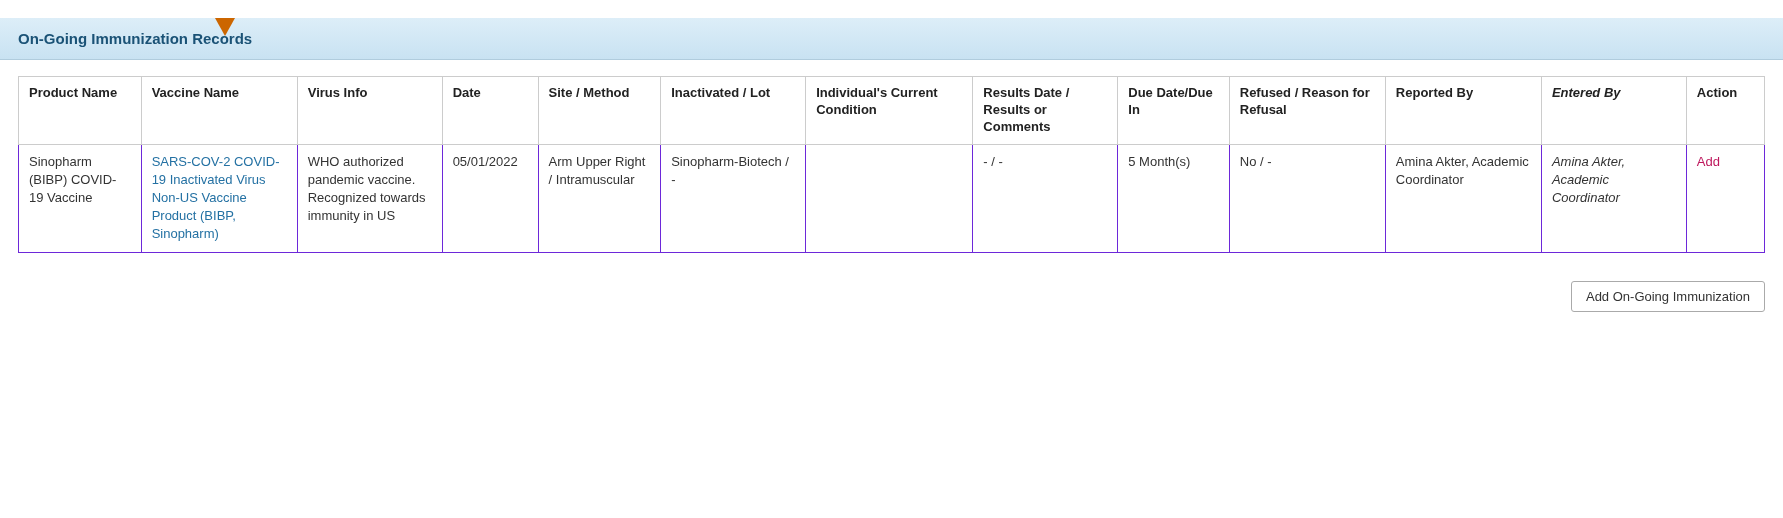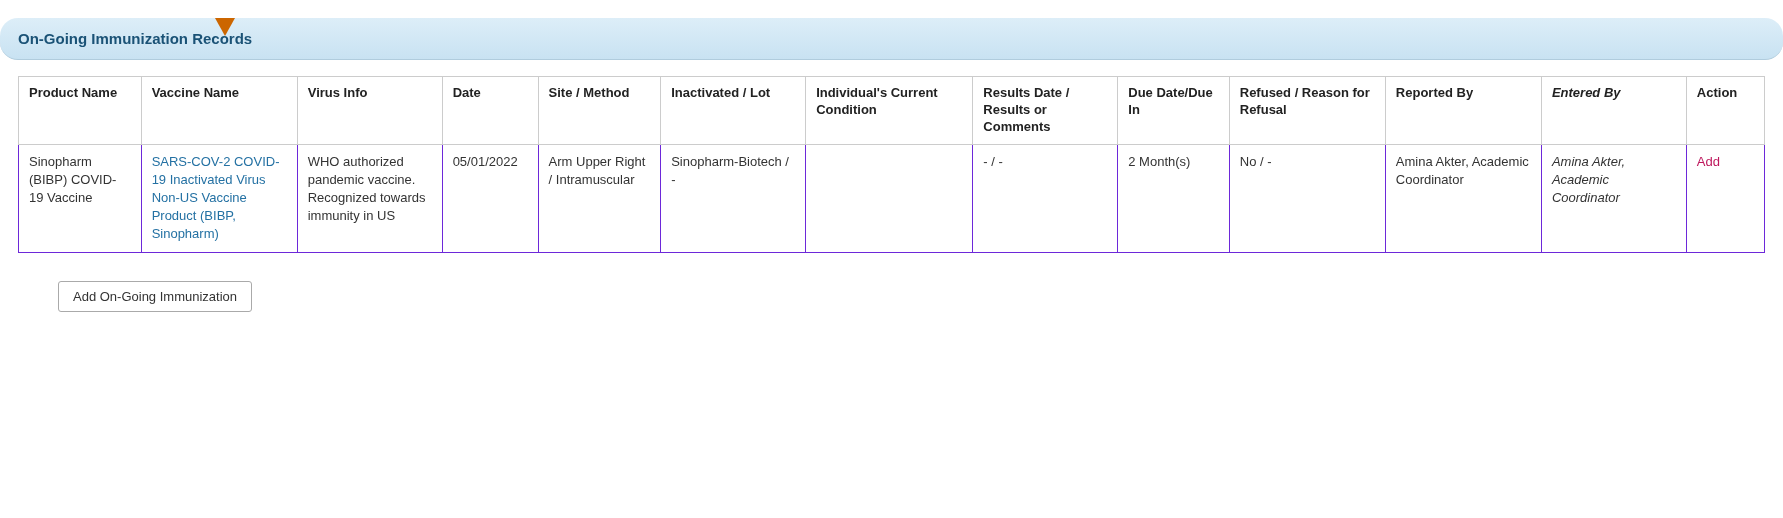--- a/index.html
+++ b/index.html
@@ -28,21 +28,20 @@
       border-right: 10px solid transparent;
       border-top: 18px solid #cc6600;
       z-index: 10;
     }
 
     .section-header {
       background: linear-gradient(to bottom, #ddeef8, #c8e2f2);
       padding: 12px 18px;
       border-bottom: 1px solid #b0ccdd;
       margin-top: 18px;
-      border-radius: 18px;
     }
 
     .section-title {
       font-size: 15px;
       font-weight: bold;
       color: #1a5276;
     }
 
     .table-container {
       padding: 16px 18px;
@@ -86,20 +85,21 @@
 
     .action-link {
       color: #be185d;
       text-decoration: none;
       cursor: pointer;
       font-weight: normal;
     }
 
     .footer-row {
       display: flex;
+      justify-content: flex-end;
       padding: 12px 18px;
       margin-left: 40px;
     }
 
     .add-button {
       background: #fff;
       border: 1px solid #aaa;
       padding: 7px 14px;
       font-size: 13px;
       color: #333;
@@ -198,21 +198,21 @@
           <td class="col-mfr">
             <span>Sinopharm-Biotech / -</span>
           </td>
           <td class="col-condition">
             <span></span>
           </td>
           <td class="col-results">
             <span>- / -</span>
           </td>
           <td class="col-due">
-            <span>2 Month(s)</span>
+            <span>5 Month(s)</span>
           </td>
           <td class="col-refused">
             <span>No / -</span>
           </td>
           <td class="col-reported">
             <span>Amina Akter, Academic Coordinator</span>
           </td>
           <td class="col-entered">
             <span>Amina Akter, Academic Coordinator</span>
           </td>

